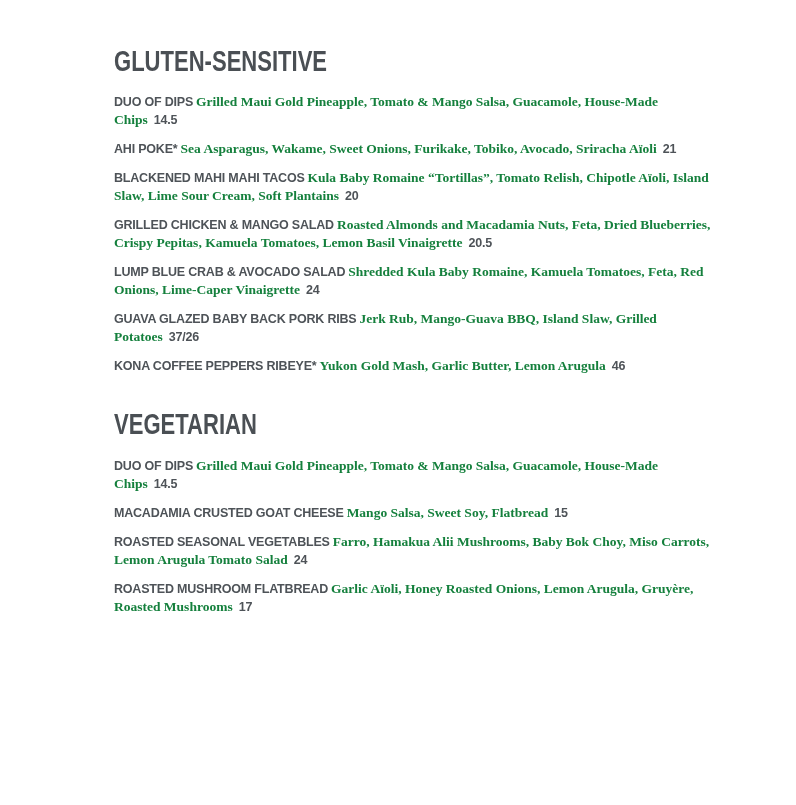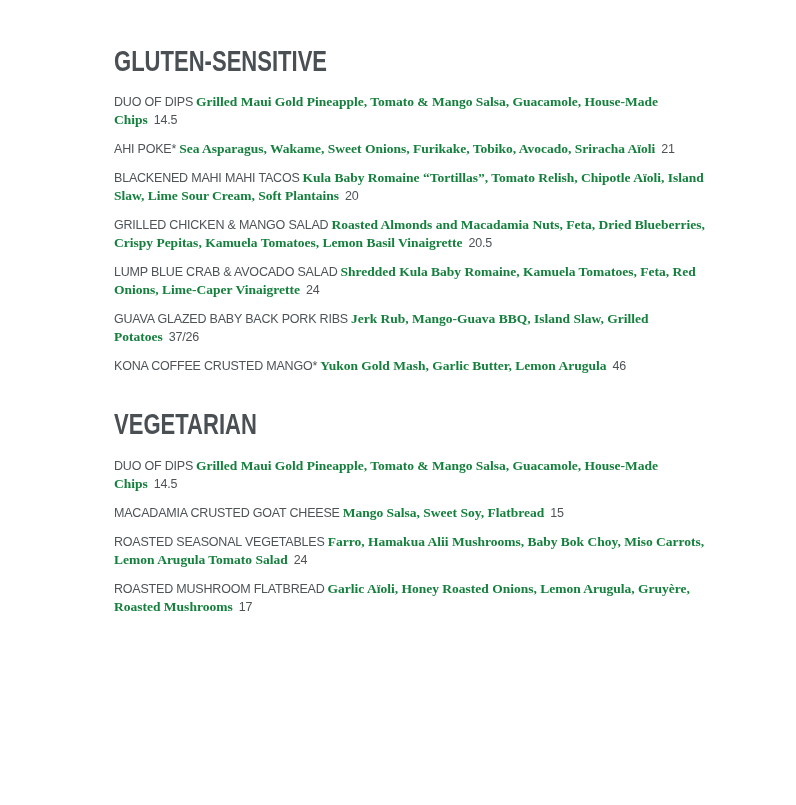--- a/index.html
+++ b/index.html
@@ -36,34 +36,34 @@
     max-width: 600px;
   }
   .menu-item {
     margin: 0 0 11px 0;
     font-size: 13.5px;
     line-height: 17px;
     color: #5a5e63;
   }
   .item-name {
     font-family: "Liberation Sans", sans-serif;
-    font-weight: 400;
+    font-weight: 700;
     font-size: 12.5px;
     letter-spacing: -0.2px;
     color: #4e5358;
     margin-right: 3px;
   }
   .item-desc {
     font-family: "Liberation Serif", serif;
     color: #15803d;
     font-weight: bold;
   }
   .item-price {
     font-family: "Liberation Sans", sans-serif;
-    font-weight: 400;
+    font-weight: 700;
     font-size: 12.5px;
     letter-spacing: -0.2px;
     color: #4e5358;
     margin-left: 6px;
     white-space: nowrap;
   }
 </style>
 </head>
 <body>
 
@@ -78,21 +78,21 @@
 
 
   <p class="menu-item"><span class="item-name">BLACKENED MAHI MAHI TACOS</span><span class="item-desc">Kula Baby Romaine “Tortillas”, Tomato Relish, Chipotle Aïoli, Island Slaw, Lime Sour Cream, Soft Plantains</span><span class="item-price">20</span></p>
 
   <p class="menu-item"><span class="item-name">GRILLED CHICKEN &amp; MANGO SALAD</span><span class="item-desc">Roasted Almonds and Macadamia Nuts, Feta, Dried Blueberries, Crispy Pepitas, Kamuela Tomatoes, Lemon Basil Vinaigrette</span><span class="item-price">20.5</span></p>
 
   <p class="menu-item"><span class="item-name">LUMP BLUE CRAB &amp; AVOCADO SALAD</span><span class="item-desc">Shredded Kula Baby Romaine, Kamuela Tomatoes, Feta, Red Onions, Lime-Caper Vinaigrette</span><span class="item-price">24</span></p>
 
   <p class="menu-item"><span class="item-name">GUAVA GLAZED BABY BACK PORK RIBS</span><span class="item-desc">Jerk Rub, Mango-Guava BBQ, Island Slaw, Grilled Potatoes</span><span class="item-price">37/26</span></p>
 
-  <p class="menu-item"><span class="item-name">KONA COFFEE CRUSTED MANGO*</span><span class="item-desc">Yukon Gold Mash, Garlic Butter, Lemon Arugula</span><span class="item-price">46</span></p>
+  <p class="menu-item"><span class="item-name">KONA COFFEE PEPPERS RIBEYE*</span><span class="item-desc">Yukon Gold Mash, Garlic Butter, Lemon Arugula</span><span class="item-price">46</span></p>
 
 </div>
   </section>
 
   <section class="menu-section">
     <h2 class="section-title">VEGETARIAN</h2>
     <div class="items">
   <p class="menu-item"><span class="item-name">DUO OF DIPS</span><span class="item-desc">Grilled Maui Gold Pineapple, Tomato &amp; Mango Salsa, Guacamole, House-Made Chips</span><span class="item-price">14.5</span></p>
 
   <p class="menu-item"><span class="item-name">MACADAMIA CRUSTED GOAT CHEESE</span><span class="item-desc">Mango Salsa, Sweet Soy, Flatbread</span><span class="item-price">15</span></p>

